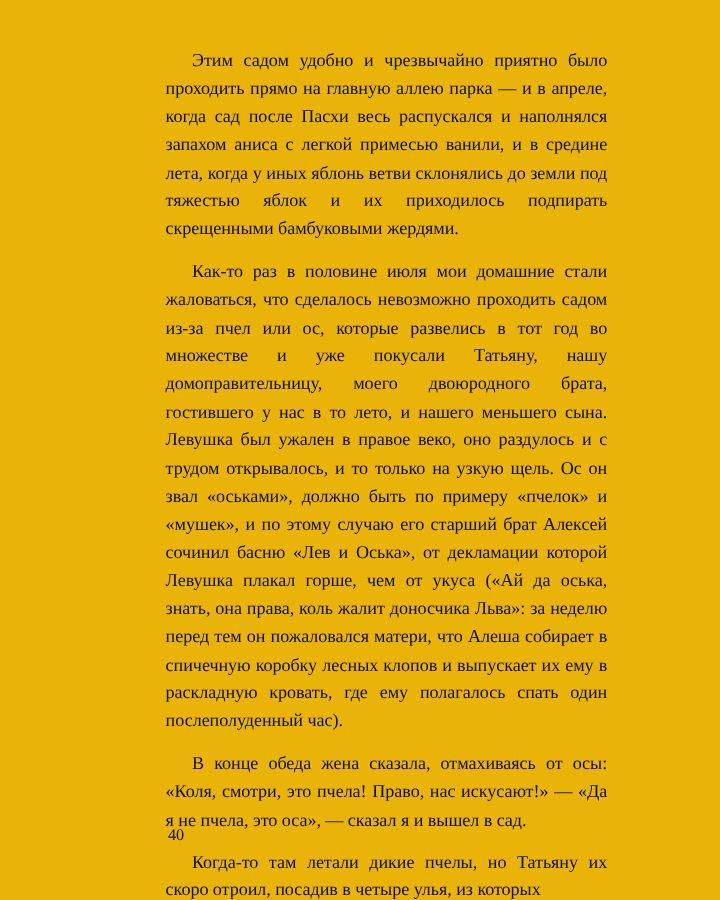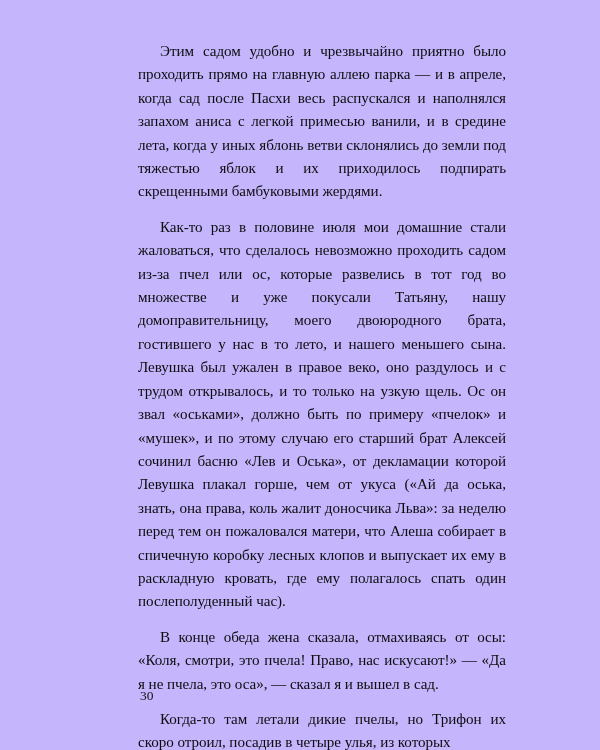--- a/index.html
+++ b/index.html
@@ -14,21 +14,21 @@
     color: #111111;
     position: relative;
     overflow: hidden;
   }
   .page {
     position: absolute;
     left: 0;
     top: 0;
     width: 600px;
     height: 750px;
-    background: #c4b5fd;
+    background: #eab308;
   }
   .textblock {
     position: absolute;
     left: 138px;
     top: 40px;
     width: 368px;
   }
   .para {
     margin: 0;
     font-size: 15.1px;
@@ -56,16 +56,16 @@
   }
 </style>
 </head>
 <body>
 
 <div class="page">
   <div class="textblock">
     <p class="para"><span class="indent"></span><span>Этим садом удобно и чрезвычайно приятно было проходить прямо на главную аллею парка — и в апреле, когда сад после Пасхи весь распускался и наполнялся запахом аниса с легкой примесью ванили, и в средине лета, когда у иных яблонь ветви склонялись до земли под тяжестью яблок и их приходилось подпирать скрещенными бамбуковыми жердями.</span></p>
     <p class="para"><span class="indent"></span><span>Как-то раз в половине июля мои домашние стали жаловаться, что сделалось невозможно проходить садом из-за пчел или ос, которые развелись в тот год во множестве и уже покусали Татьяну, нашу домоправительницу, моего двоюродного брата, гостившего у нас в то лето, и нашего меньшего сына. Левушка был ужален в правое веко, оно раздулось и с трудом открывалось, и то только на узкую щель. Ос он звал «оськами», должно быть по примеру «пчелок» и «мушек», и по этому случаю его старший брат Алексей сочинил басню «Лев и Оська», от декламации которой Левушка плакал горше, чем от укуса («Ай да оська, знать, она права, коль жалит доносчика Льва»: за неделю перед тем он пожаловался матери, что Алеша собирает в спичечную коробку лесных клопов и выпускает их ему в раскладную кровать, где ему полагалось спать один послеполуденный час).</span></p>
     <p class="para"><span class="indent"></span><span>В конце обеда жена сказала, отмахиваясь от осы: «Коля, смотри, это пчела! Право, нас искусают!» — «Да я не пчела, это оса», — сказал я и вышел в сад.</span></p>
-    <p class="para"><span class="indent"></span><span>Когда-то там летали дикие пчелы, но Трифон их скоро отроил, посадив в четыре улья, из которых</span></p>
+    <p class="para"><span class="indent"></span><span>Когда-то там летали дикие пчелы, но Татьяну их скоро отроил, посадив в четыре улья, из которых</span></p>
   </div>
-  <div class="folio">30</div>
+  <div class="folio">40</div>
 </div>
 
 </body></html>

